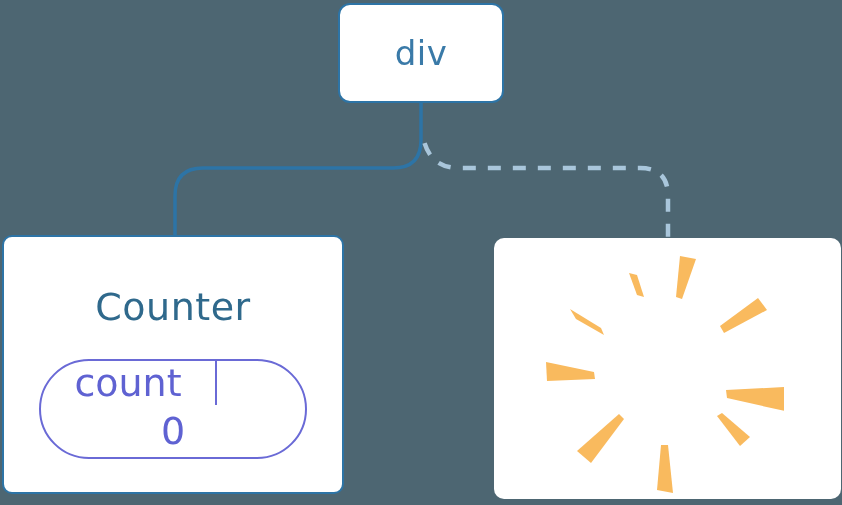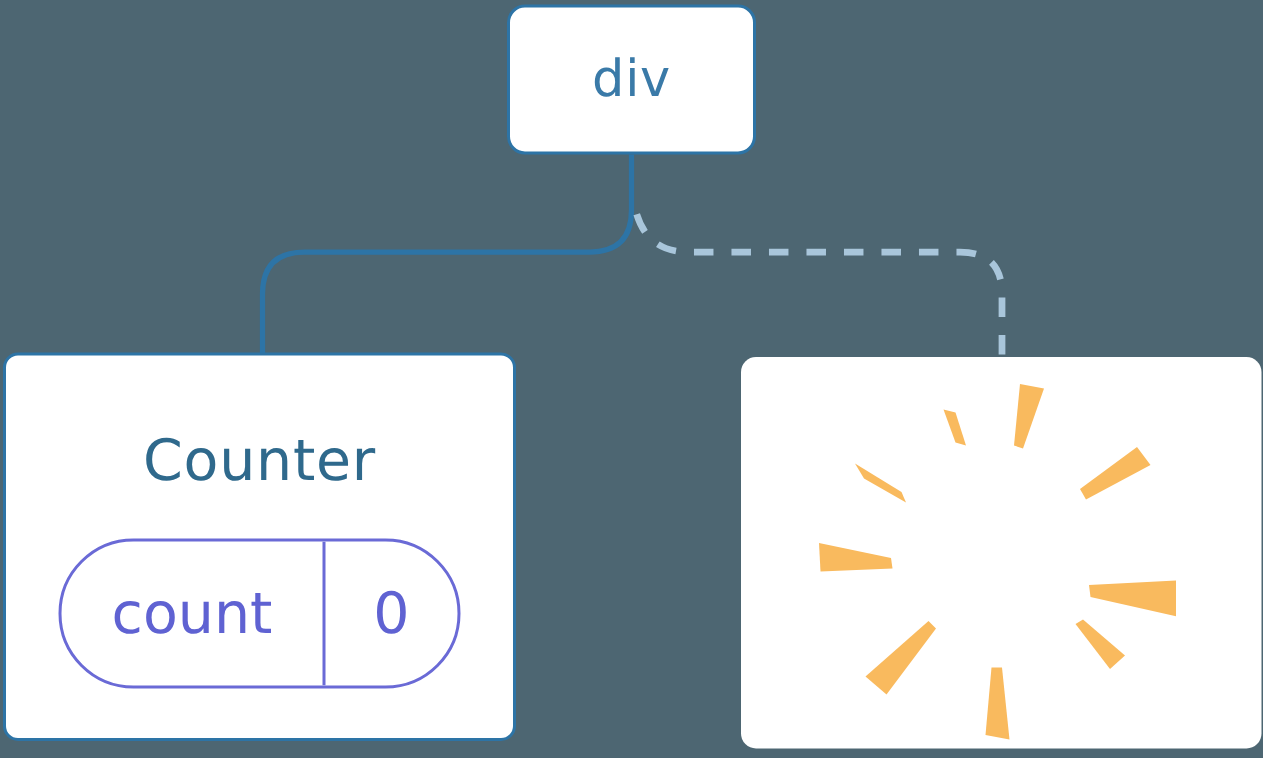--- a/index.html
+++ b/index.html
@@ -68,20 +68,21 @@
     letter-spacing:0.5px;
   }
   .state-pill{
     margin-top:30px;
     width:268px;height:100px;
     box-sizing:border-box;
     border:2px solid var(--state_border);
     border-radius:50px;
     display:flex;align-items:stretch;
     overflow:hidden;
+    flex-direction:column;
   }
   .state-key{
     width:174px;
     border-right:2px solid var(--state_border);
     display:flex;align-items:center;justify-content:center;
     color:var(--state_text);
     font-size:38px;
   }
   .state-value{
     flex:1;

